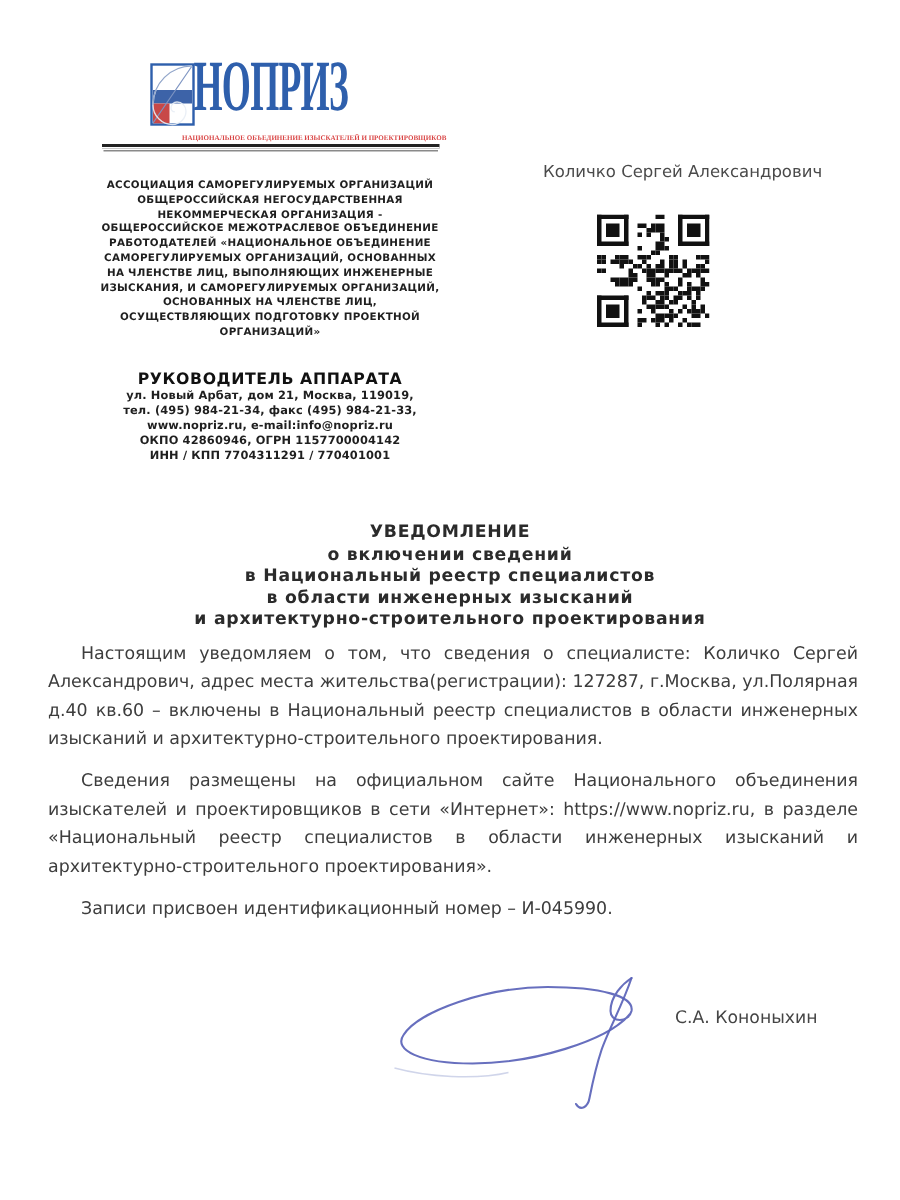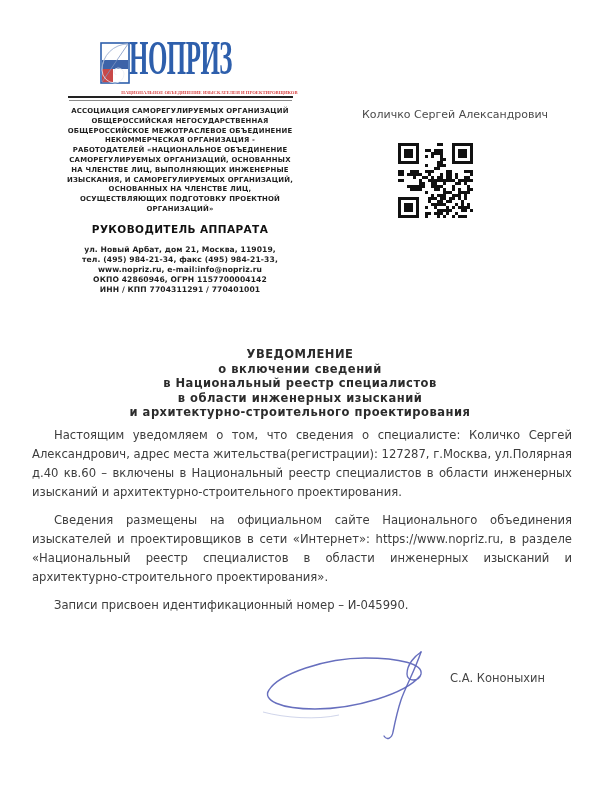--- a/index.html
+++ b/index.html
@@ -11,23 +11,23 @@
   .logo-row{position:relative;height:58px;font-family:Liberation Serif, serif;}
   .logo-icon{position:absolute;left:60px;top:4px;}
   .logo-text{position:absolute;left:89px;top:-6px;font-size:48px;font-weight:bold;
              color:#2e5fac;line-height:52px;transform:scaleX(0.52);transform-origin:left top;
              letter-spacing:-1px;white-space:nowrap;}
   .logo-caption-wrap{position:absolute;left:0;top:46px;width:280px;text-align:center;height:8px;}
   .logo-caption{display:inline-block;font-size:9px;font-weight:bold;color:#d94646;
                 transform:scale(0.52);transform-origin:center top;white-space:nowrap;}
   .divider{margin:0 auto;width:225px;height:2px;background:#222;border-bottom:1px solid #fff;
            box-shadow:0 3px 0 -1px #8a8a8a;}
-  .org-name{margin-top:8px;font-size:6.9px;font-weight:bold;line-height:9.8px;letter-spacing:0.2px;}
-  .department{margin-top:8px;font-size:10.5px;font-weight:bold;letter-spacing:0.4px;color:#111;}
-  .contacts{margin-top:10px;font-size:7.6px;font-weight:bold;line-height:10px;letter-spacing:0.1px;}
+  .org-name{margin-top:20px;font-size:6.9px;font-weight:bold;line-height:9.8px;letter-spacing:0.2px;}
+  .department{margin-top:20px;font-size:10.5px;font-weight:bold;letter-spacing:0.4px;color:#111;}
+  .contacts{margin-top:0;font-size:7.6px;font-weight:bold;line-height:10px;letter-spacing:0.1px;}
 
   
   .recipient{position:absolute;left:362px;top:108px;font-size:11px;color:#4a4a4a;text-align:center;}
   .qr{position:absolute;left:398px;top:143px;width:75px;height:75px;}
 
   
   .doc-title{position:absolute;left:0;top:347px;width:600px;text-align:center;
              font-size:11.5px;font-weight:bold;color:#2b2b2b;line-height:14.5px;letter-spacing:0.5px;}
 
   
@@ -58,22 +58,22 @@
       </span>
       <span class="logo-text" style="color: rgb(46, 95, 172);">НОПРИЗ</span>
       <span class="logo-caption-wrap"><span class="logo-caption" style="color: rgb(217, 70, 70);">НАЦИОНАЛЬНОЕ ОБЪЕДИНЕНИЕ ИЗЫСКАТЕЛЕЙ И ПРОЕКТИРОВЩИКОВ</span></span>
     </div>
 
     <div class="divider"></div>
 
     <div class="org-name">
       <div>АССОЦИАЦИЯ САМОРЕГУЛИРУЕМЫХ ОРГАНИЗАЦИЙ</div>
       <div>ОБЩЕРОССИЙСКАЯ НЕГОСУДАРСТВЕННАЯ</div>
+      <div>НЕКОММЕРЧЕСКАЯ ОРГАНИЗАЦИЯ -</div>
       <div>ОБЩЕРОССИЙСКОЕ МЕЖОТРАСЛЕВОЕ ОБЪЕДИНЕНИЕ</div>
-      <div>НЕКОММЕРЧЕСКАЯ ОРГАНИЗАЦИЯ -</div>
       <div>РАБОТОДАТЕЛЕЙ «НАЦИОНАЛЬНОЕ ОБЪЕДИНЕНИЕ</div>
       <div>САМОРЕГУЛИРУЕМЫХ ОРГАНИЗАЦИЙ, ОСНОВАННЫХ</div>
       <div>НА ЧЛЕНСТВЕ ЛИЦ, ВЫПОЛНЯЮЩИХ ИНЖЕНЕРНЫЕ</div>
       <div>ИЗЫСКАНИЯ, И САМОРЕГУЛИРУЕМЫХ ОРГАНИЗАЦИЙ,</div>
       <div>ОСНОВАННЫХ НА ЧЛЕНСТВЕ ЛИЦ,</div>
       <div>ОСУЩЕСТВЛЯЮЩИХ ПОДГОТОВКУ ПРОЕКТНОЙ</div>
       <div>ОРГАНИЗАЦИЙ»</div>
     </div>
 
     <div class="department">РУКОВОДИТЕЛЬ АППАРАТА</div>

